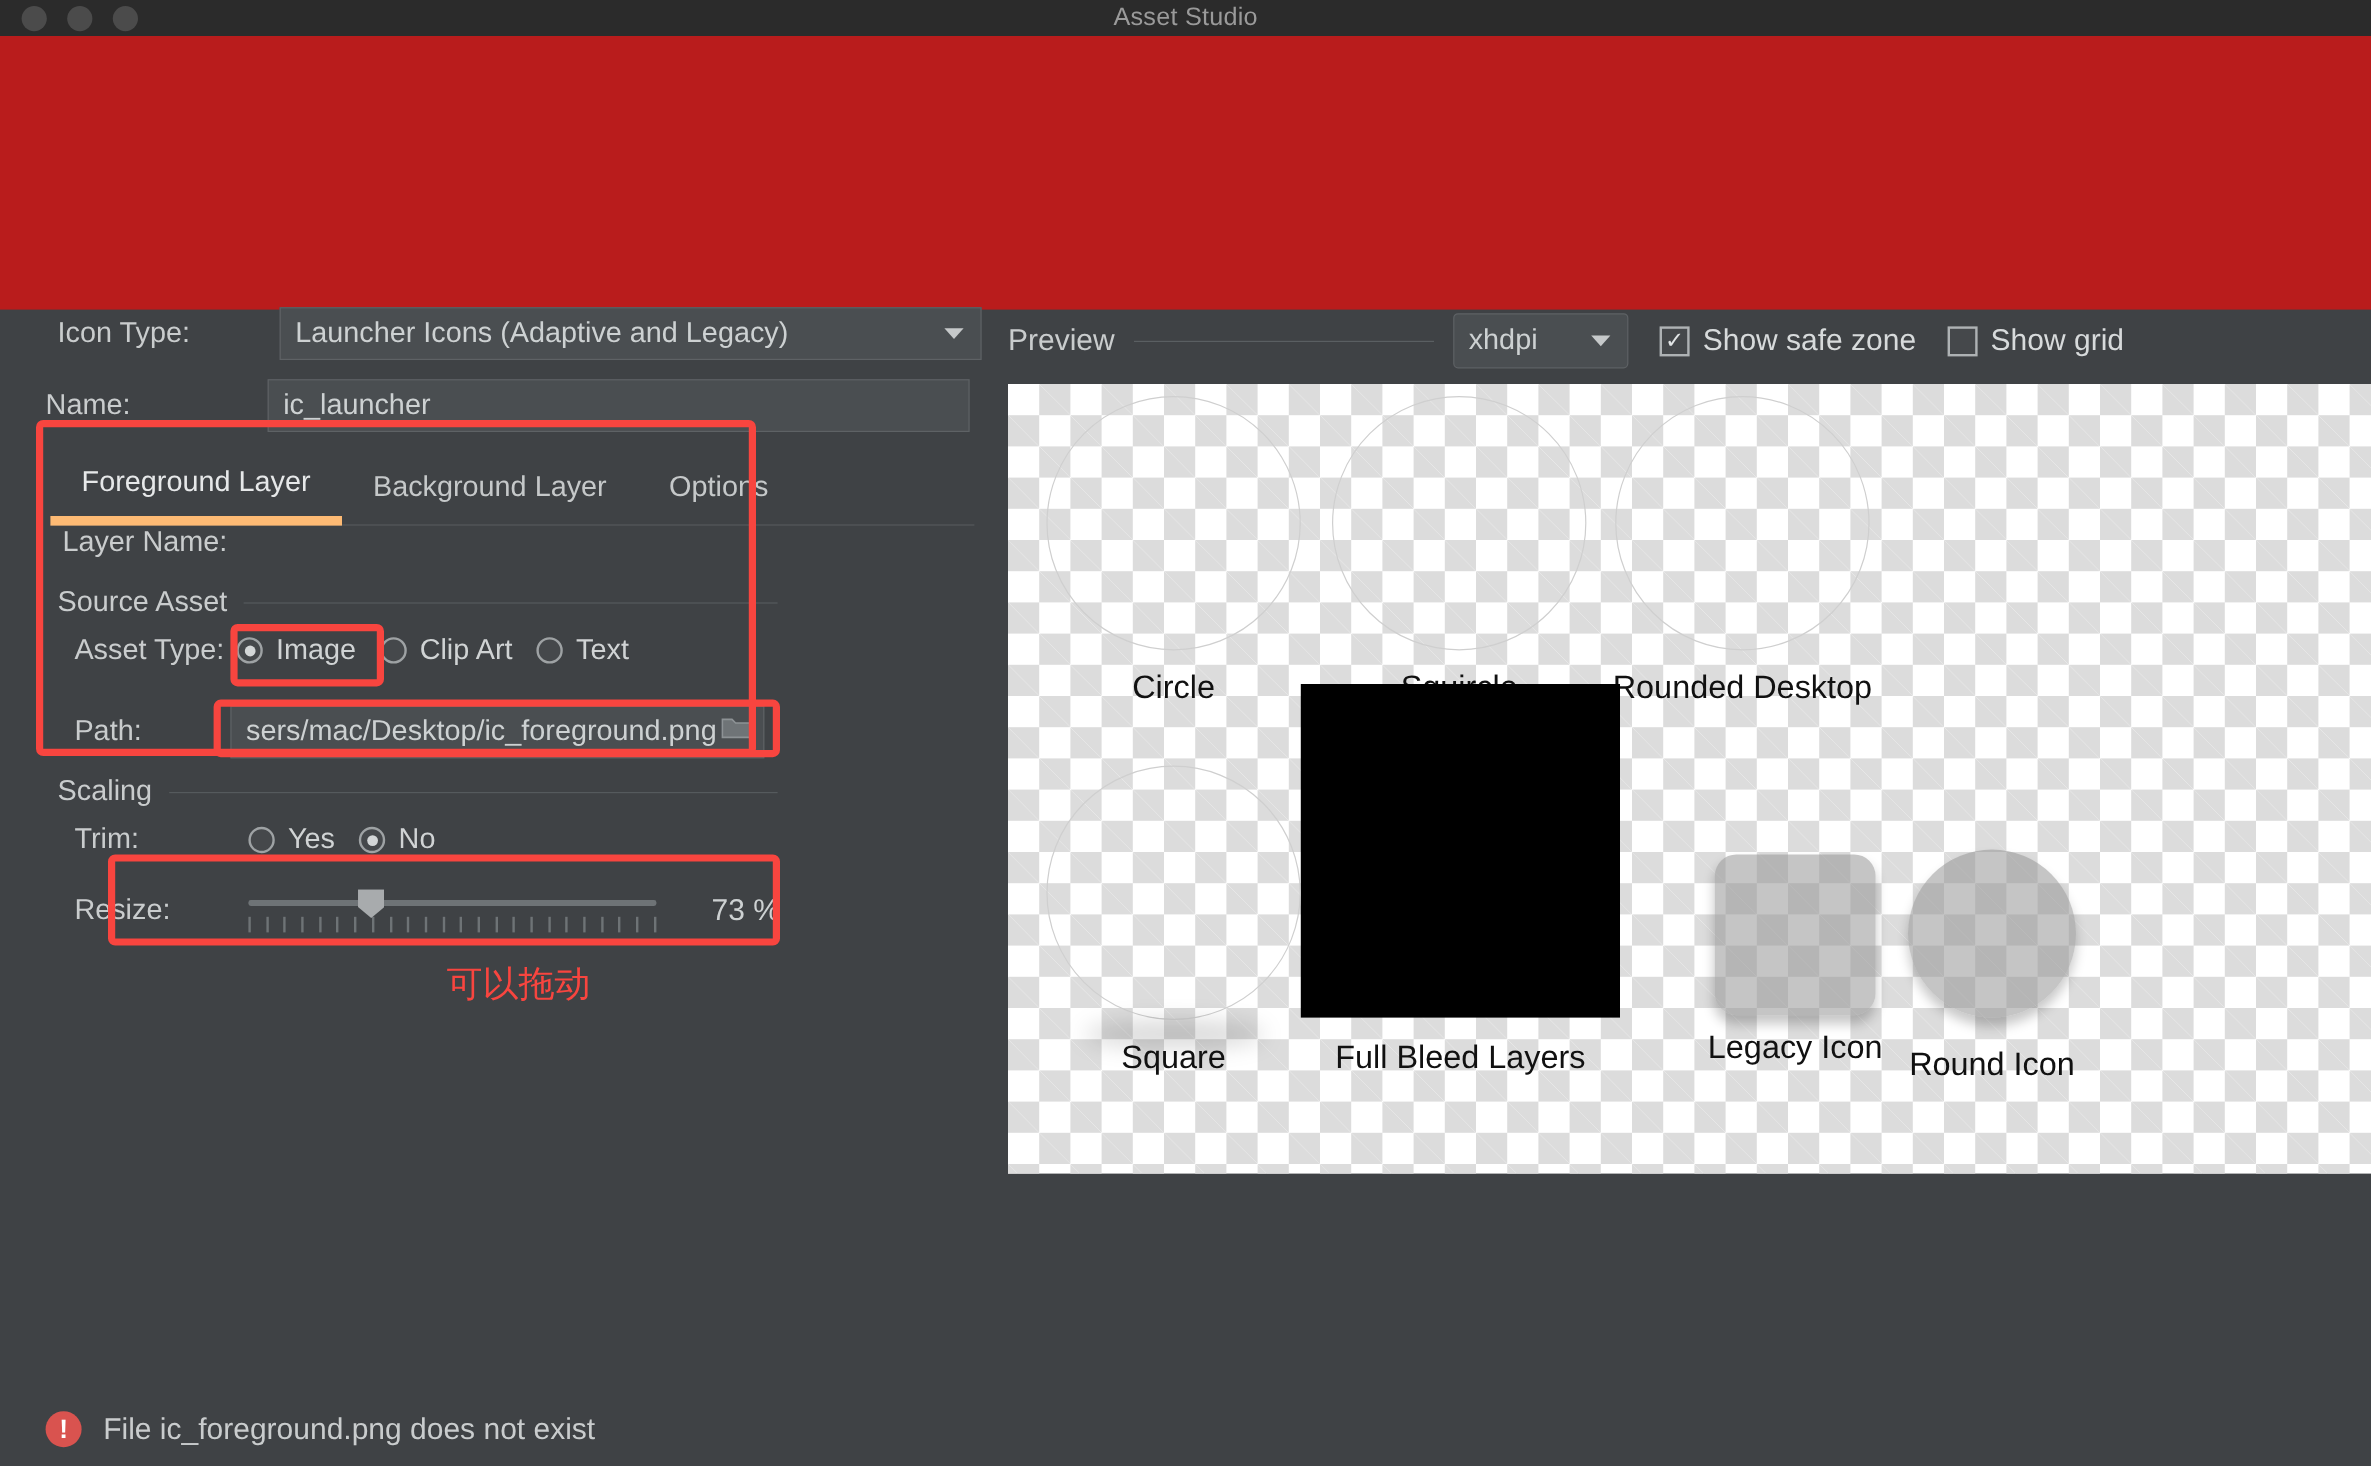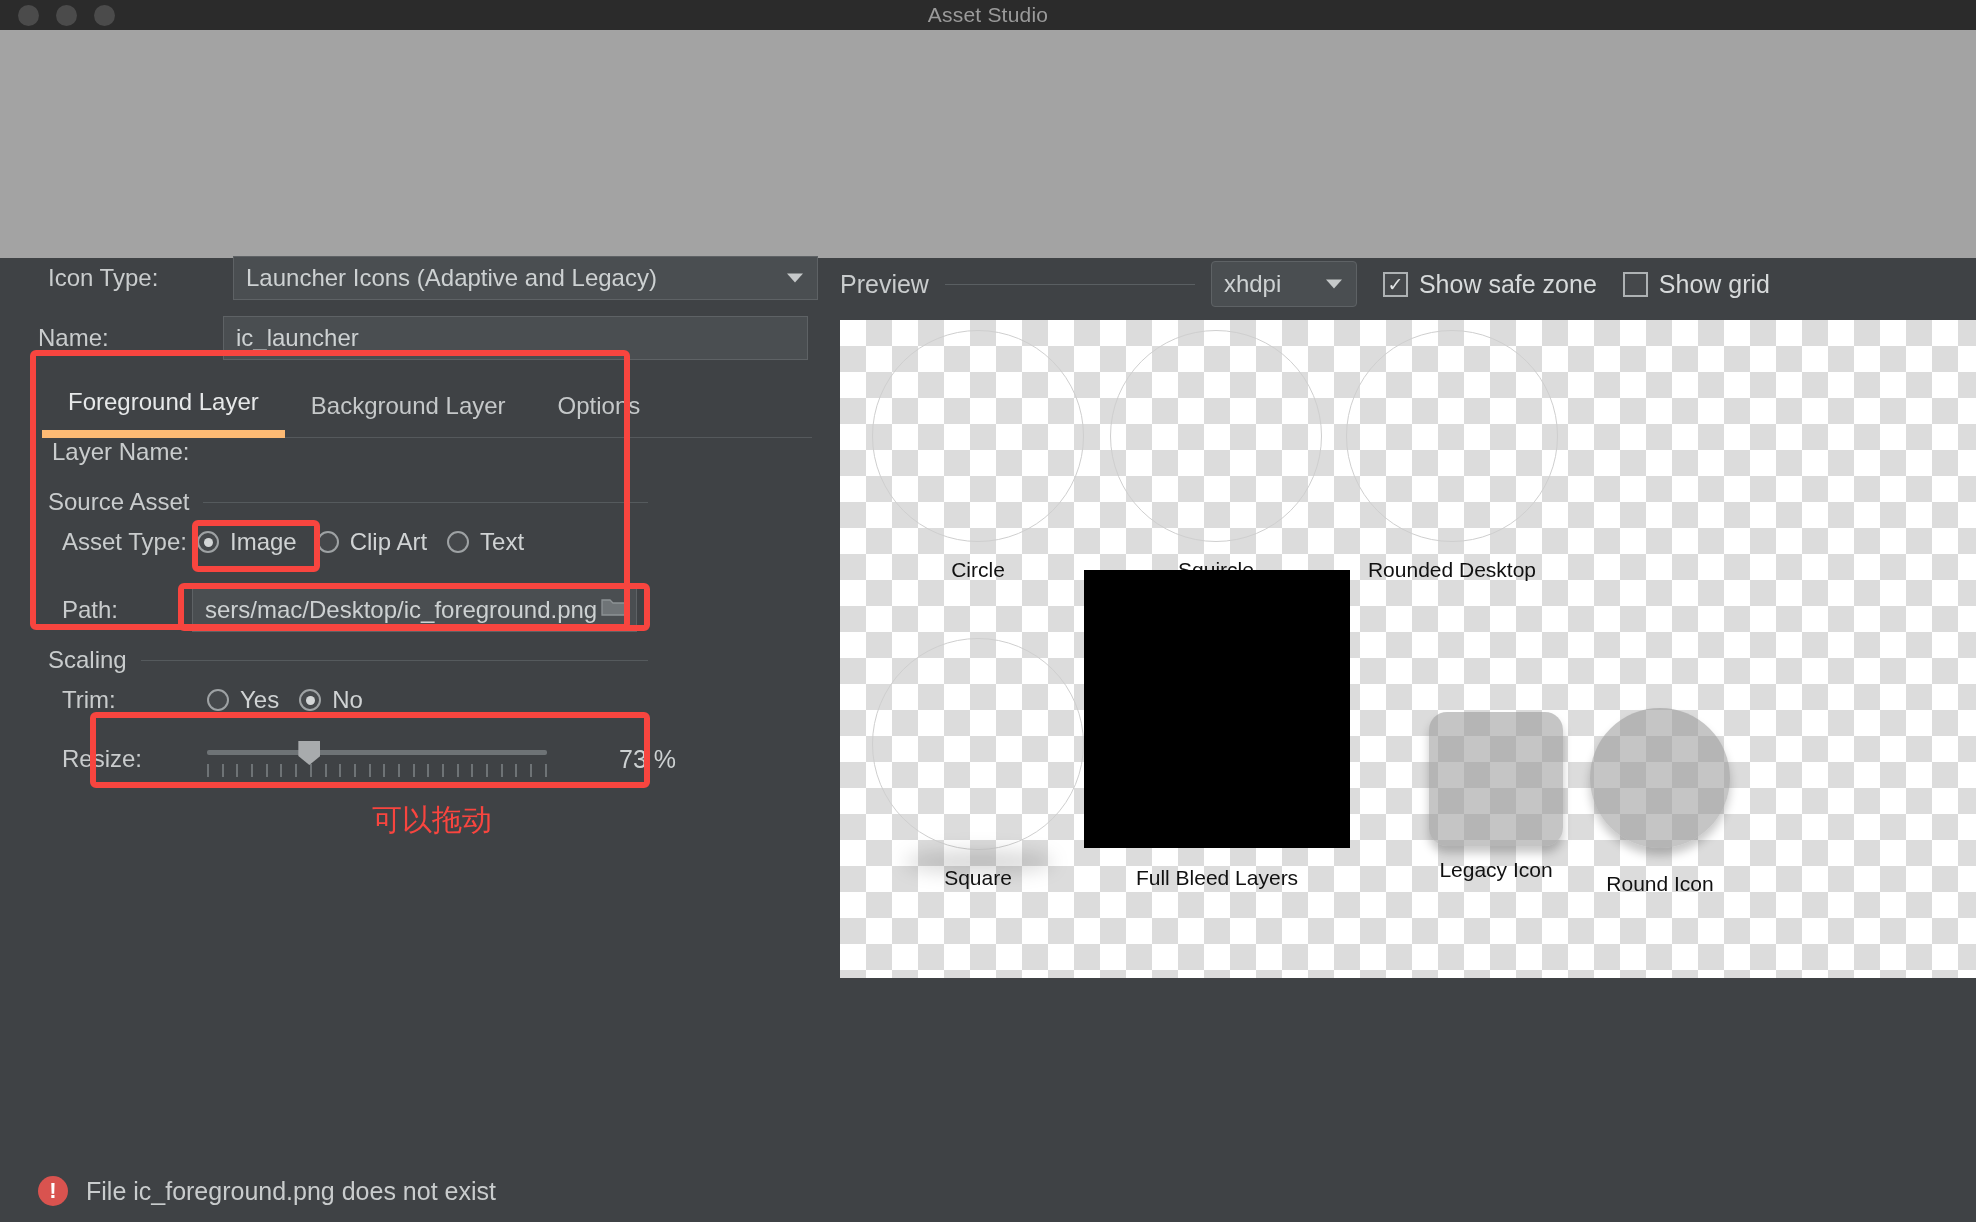--- a/index.html
+++ b/index.html
@@ -5,21 +5,21 @@
   * { box-sizing: border-box; margin: 0; padding: 0; }
   html, body {
     width: 1976px; height: 1222px;
     background: #3c4043;
     font-family: "Liberation Sans", sans-serif;
     overflow: hidden;
   }
   #app {
     position: relative;
     width: 1976px; height: 1222px;
-    background: #a3a3a3;
+    background: #b91c1c;
   }
 
   
   .titlebar {
     position: absolute; top: 0; left: 0;
     width: 1976px; height: 30px;
     background: #2b2b2b;
     display: flex; align-items: center;
   }
   .traffic { display: flex; gap: 17px; margin-left: 18px; }
@@ -180,21 +180,21 @@
     background-image:
       linear-gradient(45deg, #dcdcdc 25%, transparent 25%, transparent 75%, #dcdcdc 75%),
       linear-gradient(45deg, #dcdcdc 25%, transparent 25%, transparent 75%, #dcdcdc 75%);
     background-size: 52px 52px;
     background-position: 0 0, 26px 26px;
     overflow: hidden;
   }
   .tile { position: absolute; }
   .tile-label {
     position: absolute; width: 100%; text-align: center;
-    font-size: 21px; color: #111; font-family: "Liberation Sans", sans-serif;
+    font-size: 27px; color: #111; font-family: "Liberation Sans", sans-serif;
   }
   .outline-circle {
     border: 1px solid #cfcfcf; border-radius: 50%;
   }
   .black-sq { background: #000; }
   .legacy-sq {
     background: rgba(150,150,150,.55); border-radius: 18px;
     box-shadow: 0 7px 10px rgba(0,0,0,.22);
   }
   .round-ic {
@@ -330,21 +330,21 @@
               <i></i>
               <i></i>
               <i></i>
             <i></i>
               <i></i>
               <i></i>
               <i></i>
           </span>
           <span class="slider-thumb" id="slider-thumb" style="left: 26.87%;"></span>
         </span>
-        <span class="pct" style="margin-left:72px;">73 %</span>
+        <span class="pct" style="margin-left:46px;">73 %</span>
       </div>
 
       <div class="redbox" style="left:30px; top:92px; width:600px; height:280px;"></div>
       <div class="redbox" style="left:192px; top:262px; width:128px; height:52px;"></div>
       <div class="redbox" style="left:178px; top:325px; width:472px; height:48px;"></div>
       <div class="redbox" style="left:90px; top:454px; width:560px; height:76px;"></div>
       <div class="cn-note" style="left:372px; top:542px;">可以拖动</div>
 
       <div class="errorbar">
         <span class="err-icon">!</span>

